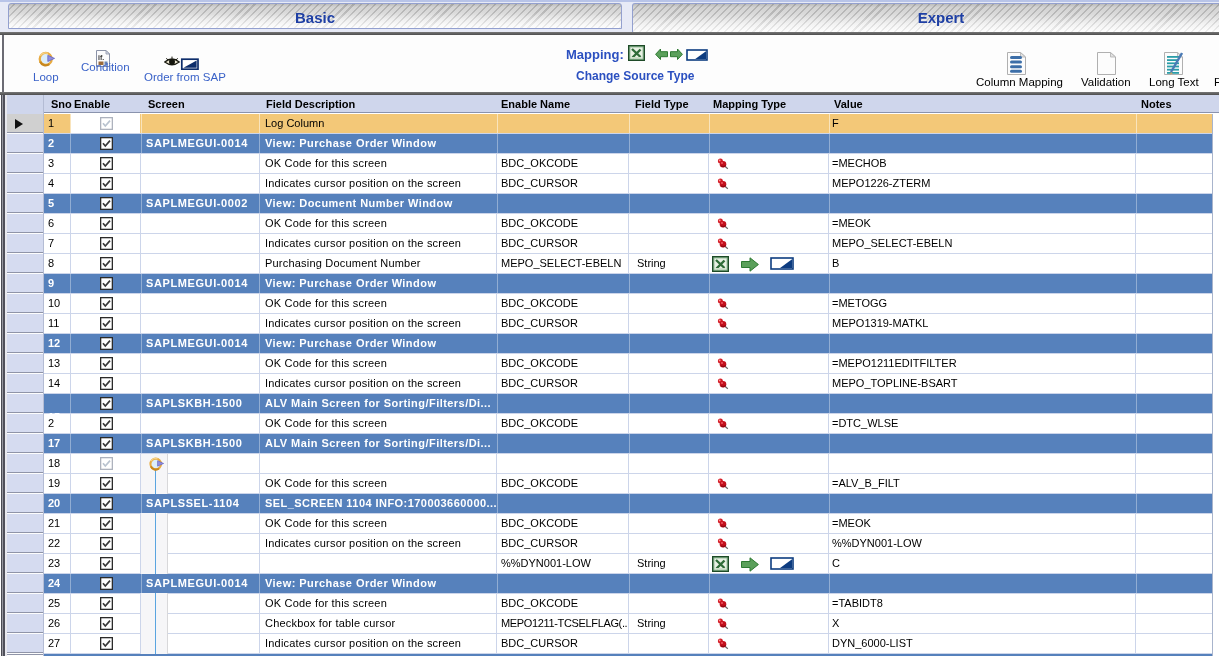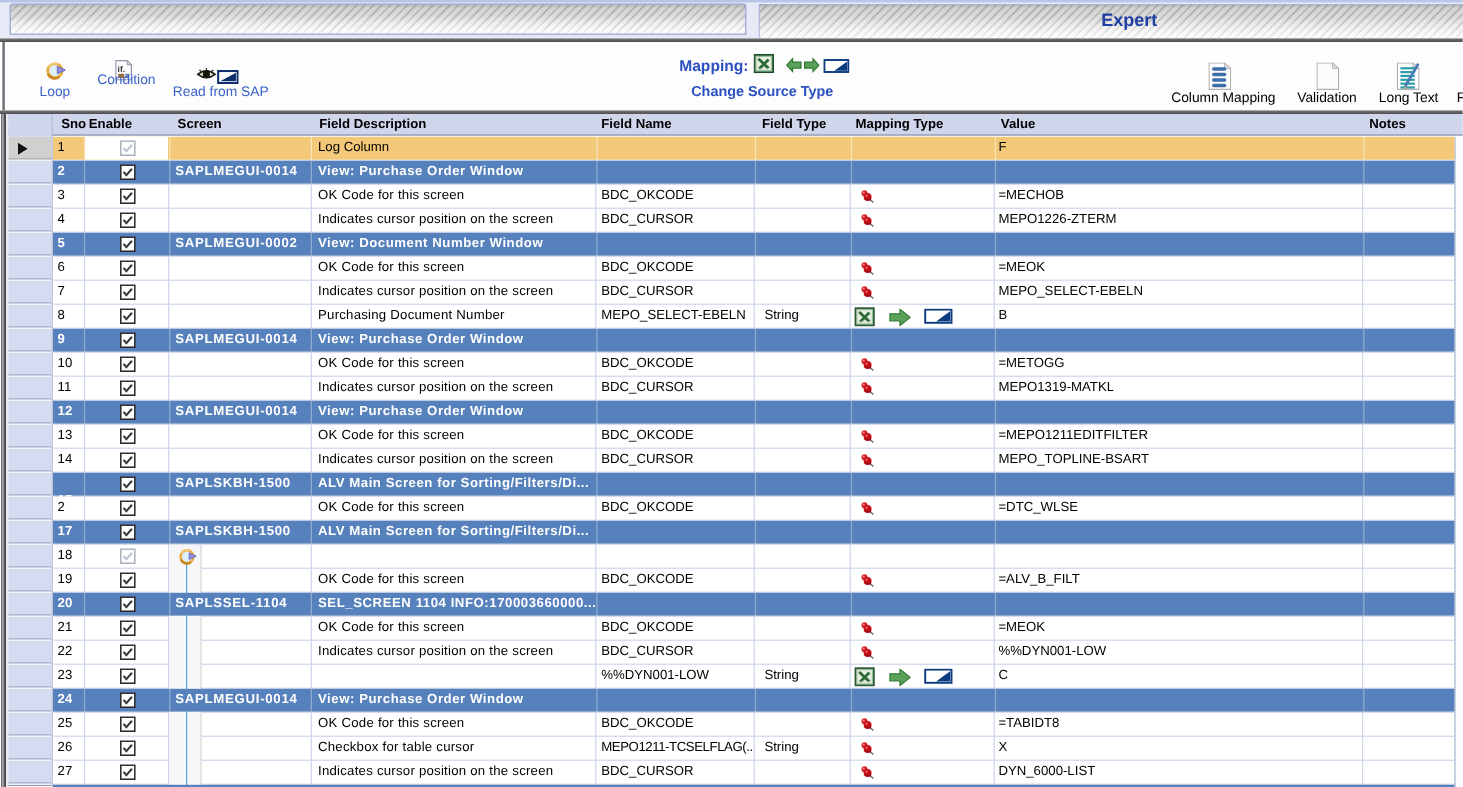--- a/index.html
+++ b/index.html
@@ -8,20 +8,21 @@
 .tab{position:absolute;top:3px;height:26px;border:1px solid #93a0cf;border-radius:3px 3px 0 0;background:linear-gradient(180deg,#b4b4b4 0%,#cdcdcd 12%,#d9d9d9 45%,#ebebeb 75%,#f8f8f8 100%);}
 .tab .stripes{position:absolute;inset:0;border-radius:3px 3px 0 0;background:linear-gradient(180deg,rgba(255,255,255,0) 35%,rgba(255,255,255,0.65) 100%),repeating-linear-gradient(-45deg,rgba(120,120,120,0.30) 0 1.5px,rgba(255,255,255,0.12) 1.5px 5px)}
 .tabtxt{position:absolute;width:100%;text-align:center;top:5px;font-size:15px;font-weight:bold;color:#1e3fa4}
 .lbl{position:absolute;font-size:11.5px;color:#3a62c8;white-space:nowrap}
 .lblk{position:absolute;font-size:11.5px;color:#000;white-space:nowrap}
 </style></head><body>
 <div class="ab" style="left:0;top:0;width:1219px;height:32px;background:#e7eaf6"></div>
 <div class="ab" style="left:0;top:0;width:1219px;height:2px;background:#b8c4e8"></div>
 <div class="tab" style="left:8px;width:614px">
     <div class="stripes"></div>
+    <div class="tabtxt">Basic</div>
   </div>
 <div class="tab" style="left:632px;width:618px;height:29px;border-bottom:none;border-radius:3px 3px 0 0">
     <div class="stripes"></div>
     <div class="tabtxt">Expert</div>
   </div>
 <div class="ab" style="left:0;top:32px;width:1219px;height:3px;background:linear-gradient(180deg,#777,#4e4e4e)"></div>
 <div class="ab" style="left:2px;top:35px;width:1217px;height:57px;background:#fdfdfd;border-left:2px solid #6b6b74"></div>
 <svg style="position:absolute;left:37px;top:50px" width="18" height="18" viewBox="0 0 16.5 16.5">
     <circle cx="8" cy="8.2" r="5.5" fill="#dceefb" stroke="#e8ab42" stroke-width="2.1"></circle>
     <path d="M2.9 10.6 A5.5 5.5 0 0 0 11.3 12.9" fill="none" stroke="#c8881e" stroke-width="2.1"></path>
@@ -37,21 +38,21 @@
     <rect x="8.5" y="11.5" width="3" height="3.5" fill="#6a85b5"></rect>
   </svg>
 <div class="lbl" style="left:81px;top:61px">Condition</div>
 <svg class="ab" style="left:164px;top:55px" width="35" height="15">
     <path d="M0.8 7 Q8 1 15.2 7 Q8 12.5 0.8 7 Z" fill="#efe9d4" stroke="#1a1a10" stroke-width="1.4"></path>
     <circle cx="8" cy="6.8" r="3" fill="#15150d"></circle>
     <path d="M2.2 3.4 L4 4.8 M13.8 3.4 L12 4.8 M8 1.6 L8 3.2" stroke="#1a1a10" stroke-width="1"></path>
     <rect x="17.8" y="4.2" width="16.2" height="10" fill="#fff" stroke="#0d2d6b" stroke-width="1.7"></rect>
     <polygon points="19.5,12.8 32.6,12.8 32.6,5.6" fill="#0d2d6b"></polygon>
   </svg>
-<div class="lbl" style="left:144px;top:71px">Read from SAP</div>
+<div class="lbl" style="left:144px;top:71px">Order from SAP</div>
 <div class="ab b" style="left:566px;top:47px;font-size:13px;color:#2b50c0">Mapping:</div>
 <svg style="position:absolute;left:628px;top:45px" width="17" height="16">
     <rect x="0.5" y="0.5" width="16" height="15" fill="#356e3e" stroke="#1e4a28"></rect>
     <rect x="2" y="2" width="13" height="12" fill="#e9f1e4" stroke="#9dbda0"></rect>
     <path d="M4 4 L12.5 12 M12.5 4.5 L4.5 12.5" stroke="#2f6b38" stroke-width="2.4"></path>
     <path d="M3.5 12.5 h10" stroke="#cfe0c8" stroke-width="1"></path>
   </svg>
 <svg class="ab" style="left:655px;top:47px" width="28" height="14">
     <polygon points="12.5,3.2 5.5,3.2 5.5,0.5 0.6,5.8 5.5,11 5.5,8.2 12.5,8.2" fill="#5ba05b" stroke="#2f7a33" transform="translate(0,1.5)"></polygon>
     <polygon points="15.5,4.7 22.5,4.7 22.5,2 27.4,7.3 22.5,12.5 22.5,9.7 15.5,9.7" fill="#5ba05b" stroke="#2f7a33"></polygon>
@@ -93,21 +94,21 @@
 <div class="ab" style="left:0;top:95px;width:1px;height:561px;background:#fff"></div>
 <div class="ab" style="left:1px;top:95px;width:1px;height:561px;background:#4c4c54"></div>
 <div class="ab" style="left:2px;top:95px;width:1px;height:561px;background:#96969e"></div>
 <div class="ab" style="left:3px;top:95px;width:2px;height:561px;background:#50505a"></div>
 <div class="ab" style="left:5px;top:95px;width:2px;height:561px;background:#e8e8ee"></div>
 <div class="ab" style="left:7px;top:95px;width:1212px;height:18px;background:#cfd6ec;border-bottom:1px solid #8a93ad"></div>
 <div class="t b" style="left:51px;top:95px">Sno</div>
 <div class="t b" style="left:74px;top:95px">Enable</div>
 <div class="t b" style="left:148px;top:95px">Screen</div>
 <div class="t b" style="left:266px;top:95px">Field Description</div>
-<div class="t b" style="left:501px;top:95px">Field Name</div>
+<div class="t b" style="left:501px;top:95px">Enable Name</div>
 <div class="t b" style="left:635px;top:95px">Field Type</div>
 <div class="t b" style="left:713px;top:95px">Mapping Type</div>
 <div class="t b" style="left:834px;top:95px">Value</div>
 <div class="t b" style="left:1141px;top:95px">Notes</div>
 <div class="ab" style="left:44px;top:114px;width:1168px;height:542px;background:#fff"></div>
 <div class="ab" style="left:70px;top:114px;width:1px;height:542px;background:#ccd5ea"></div>
 <div class="ab" style="left:140px;top:114px;width:1px;height:542px;background:#ccd5ea"></div>
 <div class="ab" style="left:259px;top:114px;width:1px;height:542px;background:#ccd5ea"></div>
 <div class="ab" style="left:496px;top:114px;width:1px;height:542px;background:#ccd5ea"></div>
 <div class="ab" style="left:628px;top:114px;width:1px;height:542px;background:#ccd5ea"></div>

